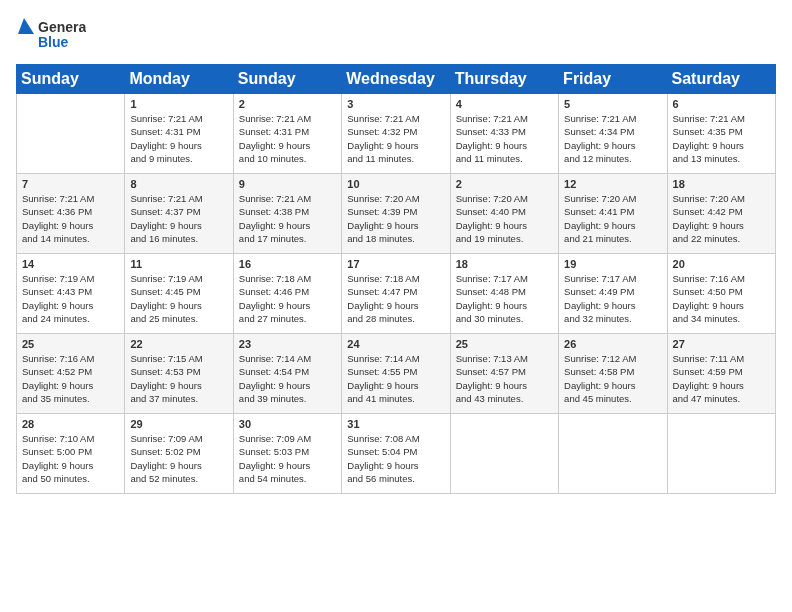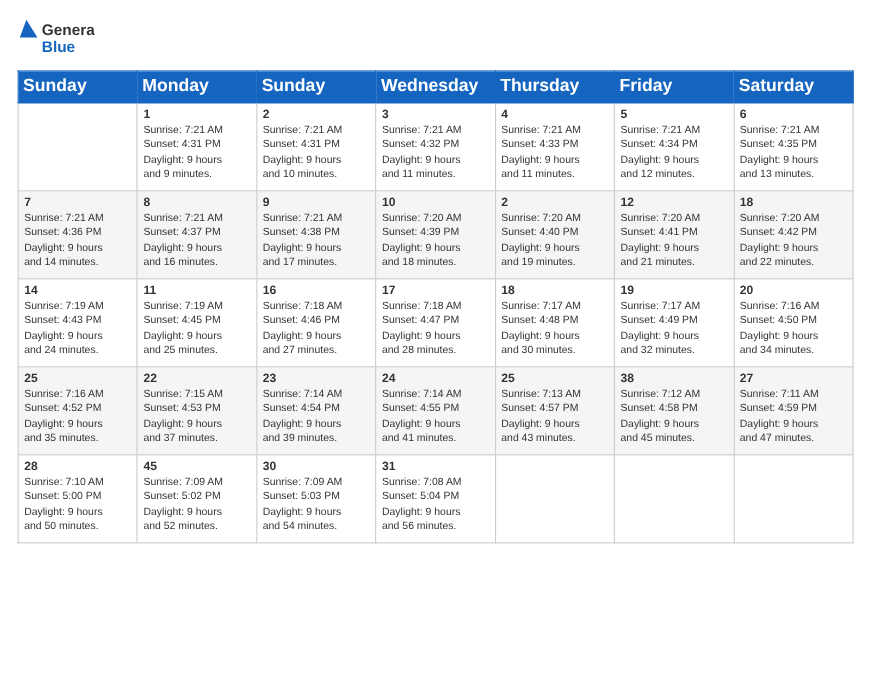--- a/index.html
+++ b/index.html
@@ -281,21 +281,21 @@
 and 41 minutes.</div>
         </td>
         <td>
           <span class="day-num">25</span>
           <div class="day-info" style="white-space: pre-line;">Sunrise: 7:13 AM
 Sunset: 4:57 PM
 Daylight: 9 hours
 and 43 minutes.</div>
         </td>
         <td>
-          <span class="day-num">38</span>
+          <span class="day-num">26</span>
           <div class="day-info" style="white-space: pre-line;">Sunrise: 7:12 AM
 Sunset: 4:58 PM
 Daylight: 9 hours
 and 45 minutes.</div>
         </td>
         <td>
           <span class="day-num">27</span>
           <div class="day-info" style="white-space: pre-line;">Sunrise: 7:11 AM
 Sunset: 4:59 PM
 Daylight: 9 hours
@@ -304,21 +304,21 @@
       </tr>
       <tr>
         <td>
           <span class="day-num">28</span>
           <div class="day-info" style="white-space: pre-line;">Sunrise: 7:10 AM
 Sunset: 5:00 PM
 Daylight: 9 hours
 and 50 minutes.</div>
         </td>
         <td>
-          <span class="day-num">45</span>
+          <span class="day-num">29</span>
           <div class="day-info" style="white-space: pre-line;">Sunrise: 7:09 AM
 Sunset: 5:02 PM
 Daylight: 9 hours
 and 52 minutes.</div>
         </td>
         <td>
           <span class="day-num">30</span>
           <div class="day-info" style="white-space: pre-line;">Sunrise: 7:09 AM
 Sunset: 5:03 PM
 Daylight: 9 hours

